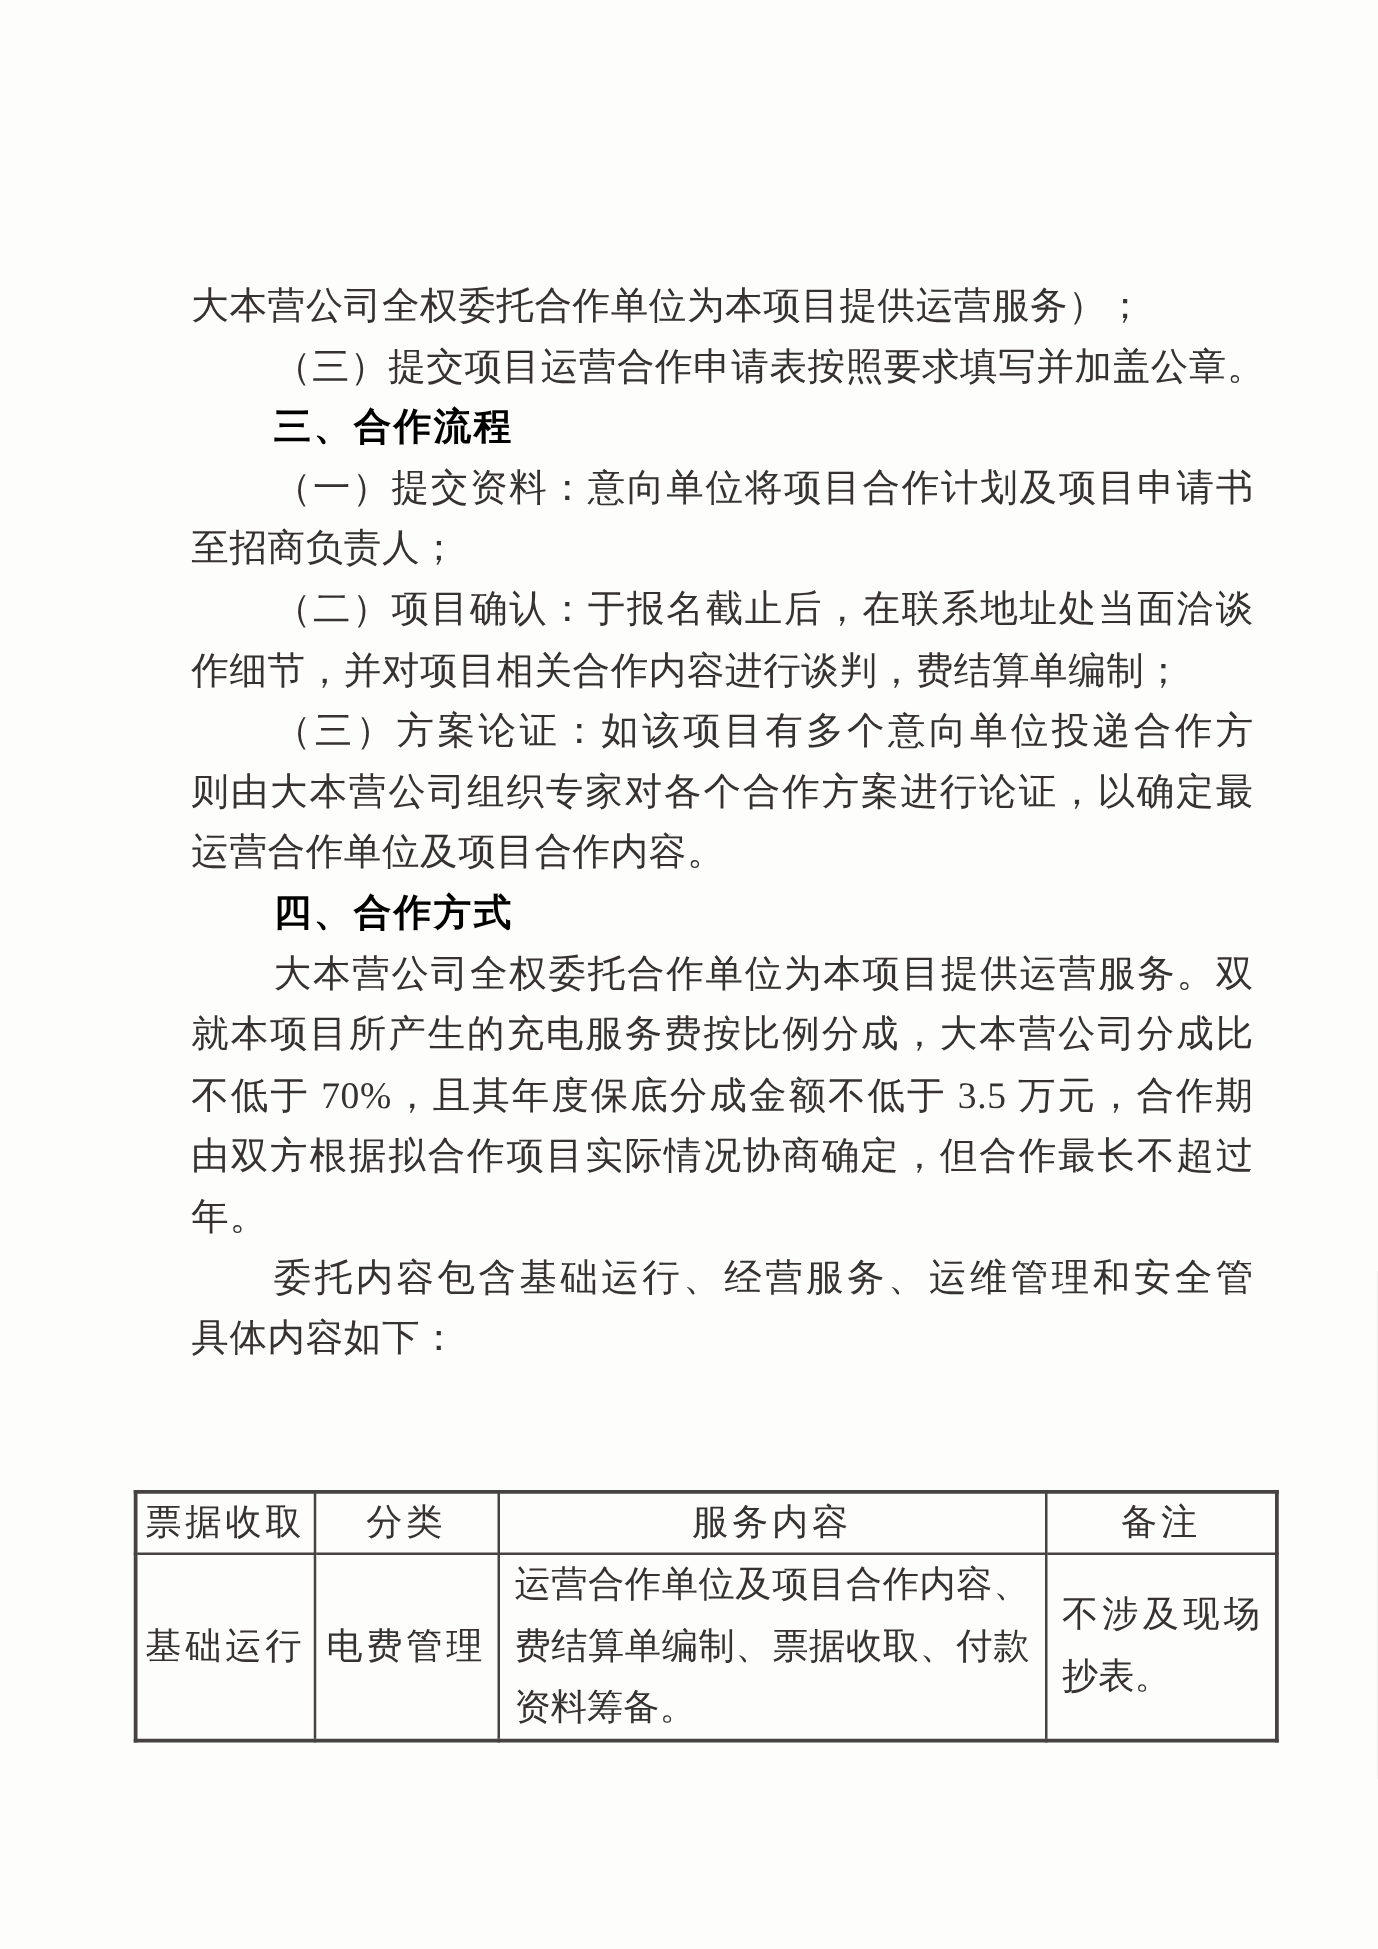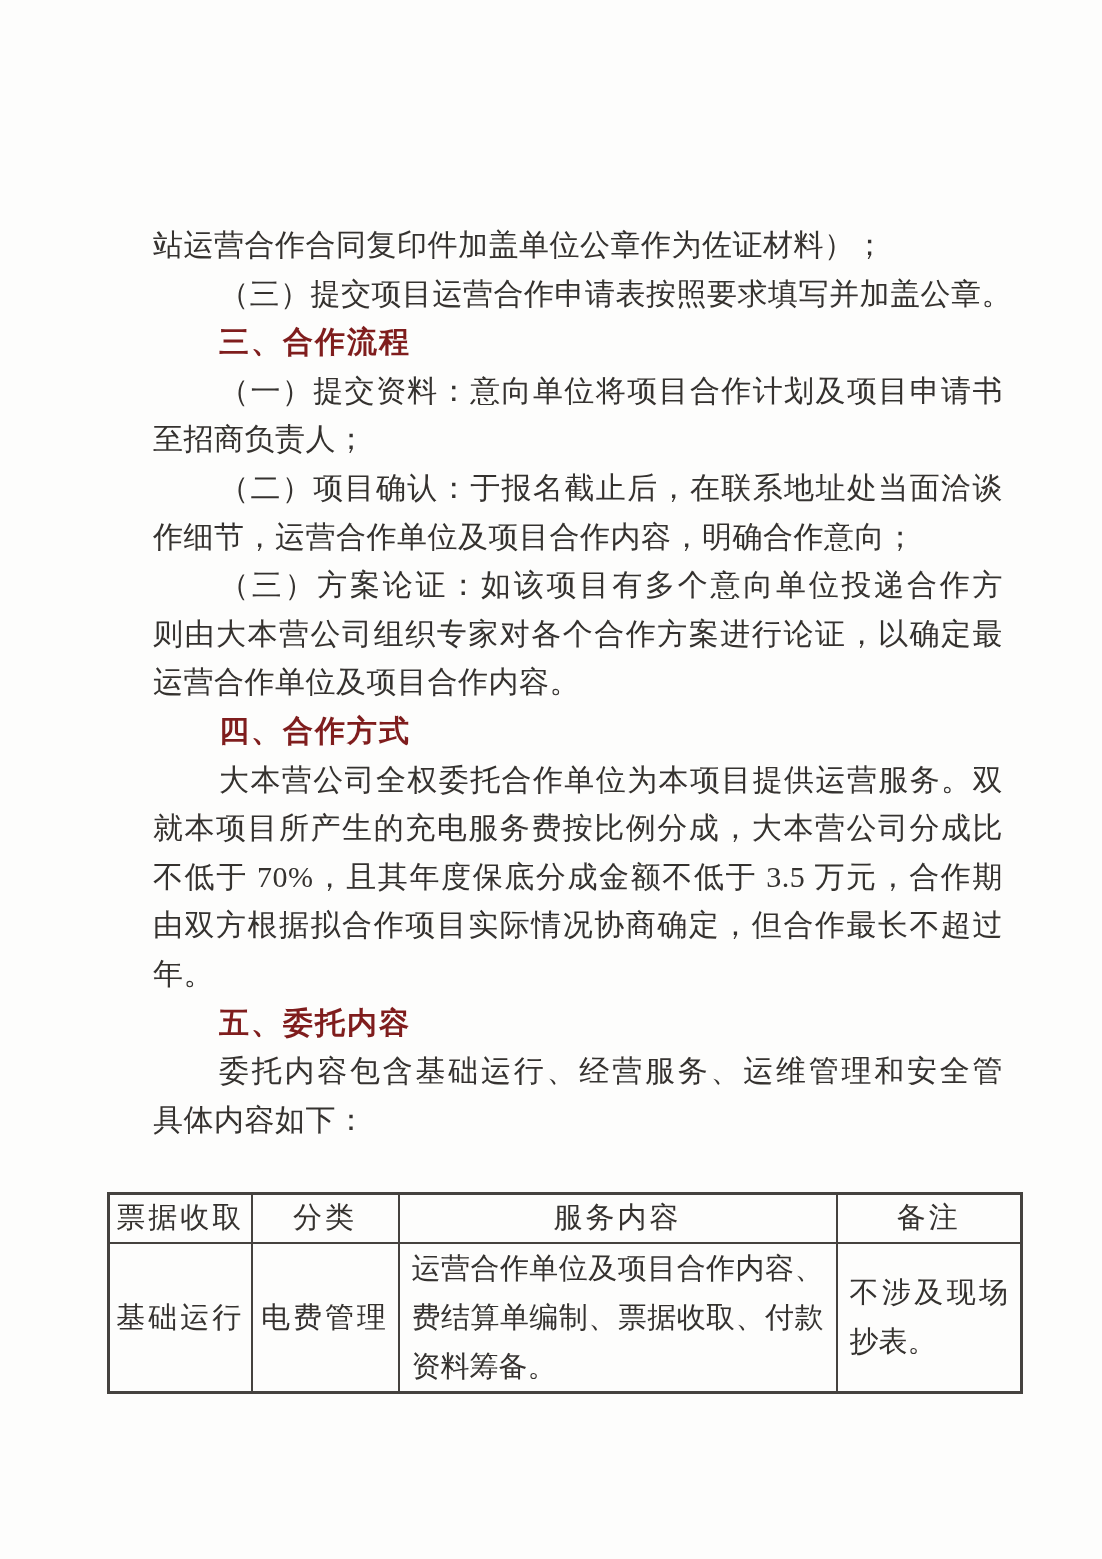--- a/index.html
+++ b/index.html
@@ -25,21 +25,21 @@
   .line.indent{padding-left:66px;}
   .line.fill{
     white-space:normal;
     text-align:justify;
     text-align-last:justify;
     text-justify:inter-character;
   }
   .para.heading .line{
     font-family:"Liberation Sans","DejaVu Sans",sans-serif;
     font-weight:700;
-    color:#7f1d1d;
+    color:#000000;
     letter-spacing:2px;
   }
   
   .table-wrap{position:absolute;left:107px;top:1192px;}
   table.content-table{
     border-collapse:collapse;table-layout:fixed;
     width:913px;
     font-size:29px;color:var(--ink,#35322f);
     border:3px solid var(--line,#45423f);
   }
@@ -63,53 +63,50 @@
     text-justify:inter-character;
   }
 </style>
 </head>
 <body>
 
 <main class="page">
 
   <section class="body-text">
       <div class="para">
-        <div class="line">站运营合作合同复印件加盖单位公章作为佐证材料）；</div>
+        <div class="line">大本营公司全权委托合作单位为本项目提供运营服务）；</div>
       </div>
       <div class="para">
         <div class="line indent">（三）提交项目运营合作申请表按照要求填写并加盖公章。</div>
       </div>
       <div class="para heading">
         <div class="line indent">三、合作流程</div>
       </div>
       <div class="para">
         <div class="line indent fill">（一）提交资料：意向单位将项目合作计划及项目申请书交</div>
         <div class="line">至招商负责人；</div>
       </div>
       <div class="para">
         <div class="line indent fill">（二）项目确认：于报名截止后，在联系地址处当面洽谈合</div>
-        <div class="line">作细节，运营合作单位及项目合作内容，明确合作意向；</div>
+        <div class="line">作细节，并对项目相关合作内容进行谈判，费结算单编制；</div>
       </div>
       <div class="para">
         <div class="line indent fill">（三）方案论证：如该项目有多个意向单位投递合作方案，</div>
         <div class="line fill">则由大本营公司组织专家对各个合作方案进行论证，以确定最终</div>
         <div class="line">运营合作单位及项目合作内容。</div>
       </div>
       <div class="para heading">
         <div class="line indent">四、合作方式</div>
       </div>
       <div class="para">
         <div class="line indent fill">大本营公司全权委托合作单位为本项目提供运营服务。双方</div>
         <div class="line fill">就本项目所产生的充电服务费按比例分成，大本营公司分成比例</div>
         <div class="line fill">不低于 70%，且其年度保底分成金额不低于 3.5 万元，合作期限</div>
         <div class="line fill">由双方根据拟合作项目实际情况协商确定，但合作最长不超过五</div>
         <div class="line">年。</div>
-      </div>
-      <div class="para heading">
-        <div class="line indent">五、委托内容</div>
       </div>
       <div class="para">
         <div class="line indent fill">委托内容包含基础运行、经营服务、运维管理和安全管理。</div>
         <div class="line">具体内容如下：</div>
       </div>
     </section>
 
   <div class="table-wrap">
     <table class="content-table">
       <colgroup>

